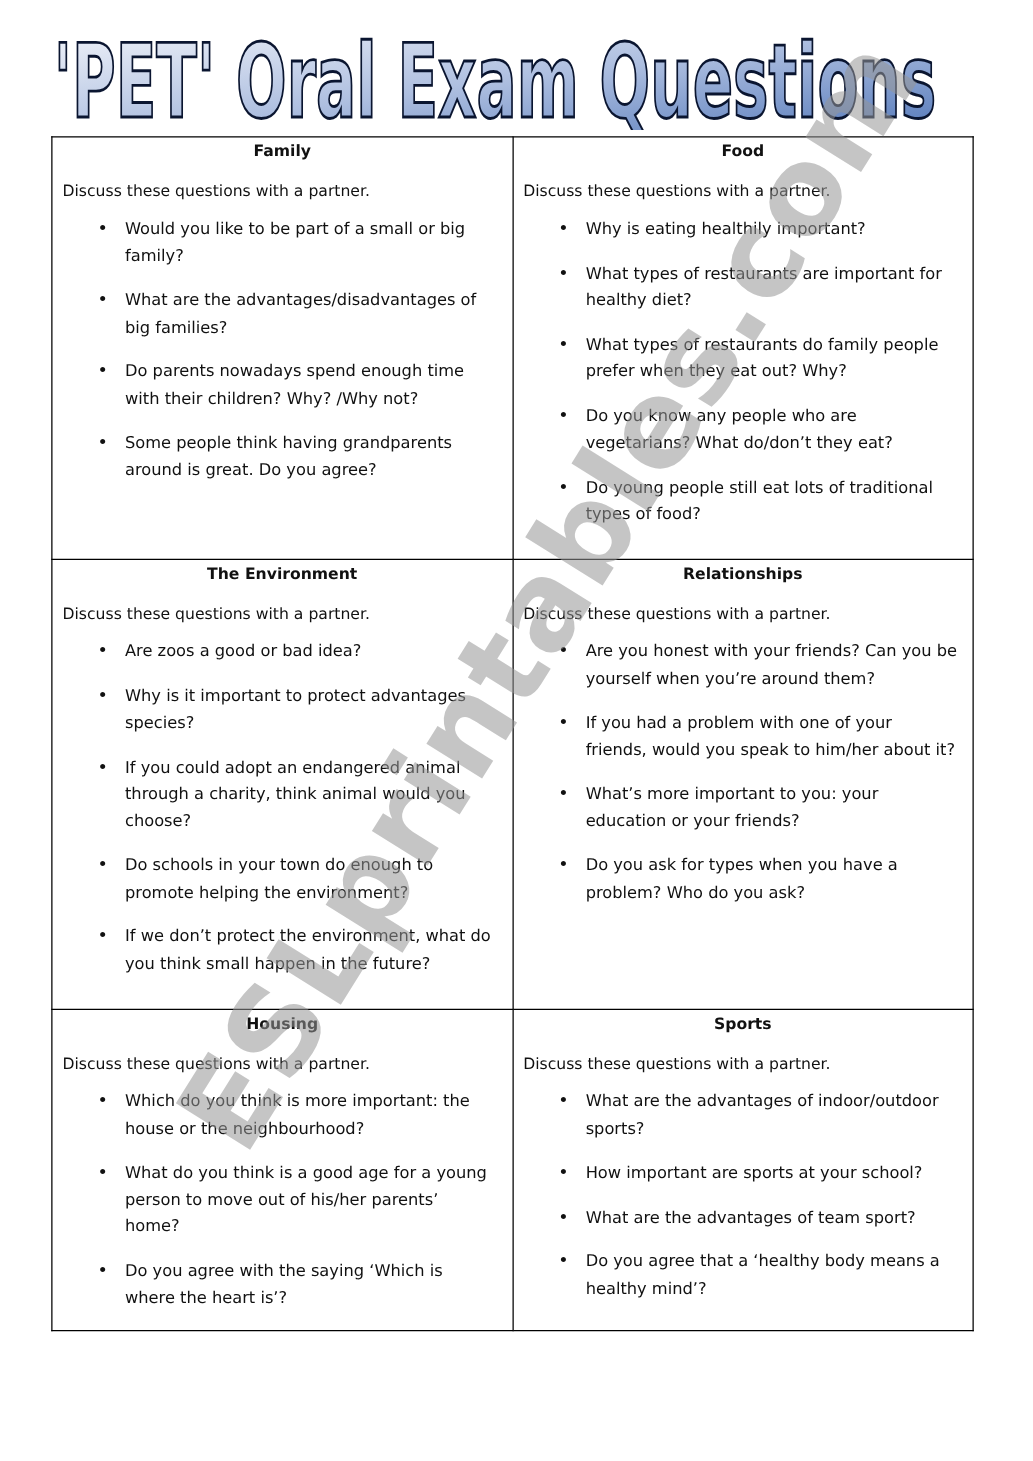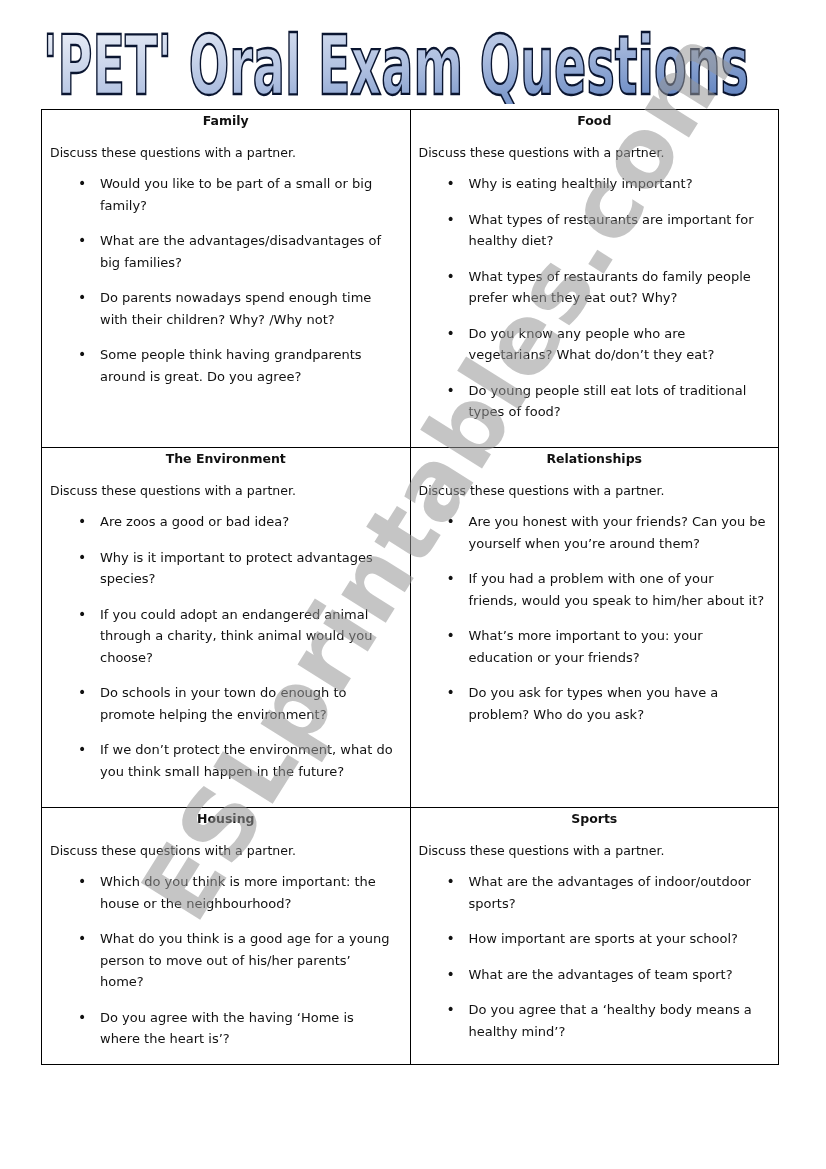--- a/index.html
+++ b/index.html
@@ -93,21 +93,21 @@
       </ul>
     </td>
   </tr>
   <tr class="row3">
     <td>
       <div class="cell-title">Housing</div>
       <div class="intro">Discuss these questions with a partner.</div>
       <ul class="qs">
         <li>Which do you think is more important: the house or the neighbourhood?</li>
         <li>What do you think is a good age for a young person to move out of his/her parents’ home?</li>
-        <li>Do you agree with the having ‘Home is where the heart is’?</li>
+        <li>Do you agree with the saying ‘Which is where the heart is’?</li>
       </ul>
     </td>
     <td>
       <div class="cell-title">Sports</div>
       <div class="intro">Discuss these questions with a partner.</div>
       <ul class="qs">
         <li>What are the advantages of indoor/outdoor sports?</li>
         <li>How important are sports at your school?</li>
         <li>What are the advantages of team sport?</li>
         <li>Do you agree that a ‘healthy body means a healthy mind’?</li>

